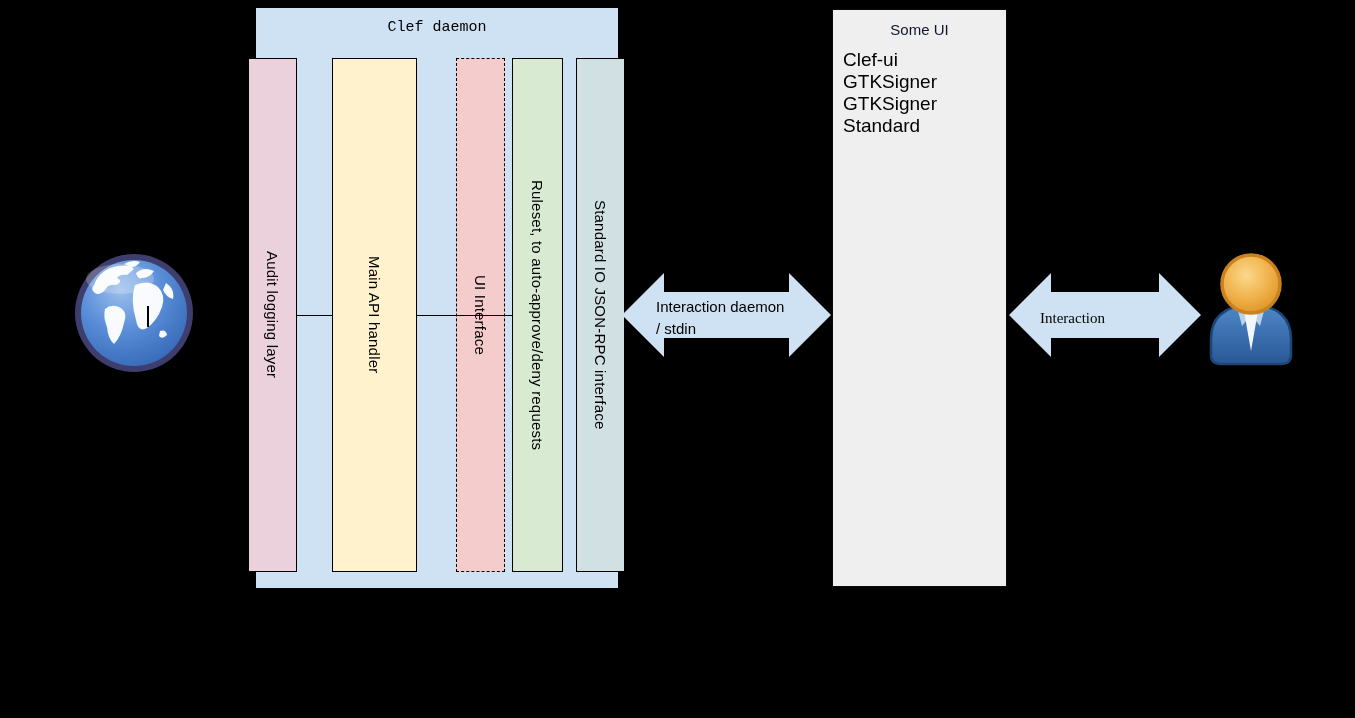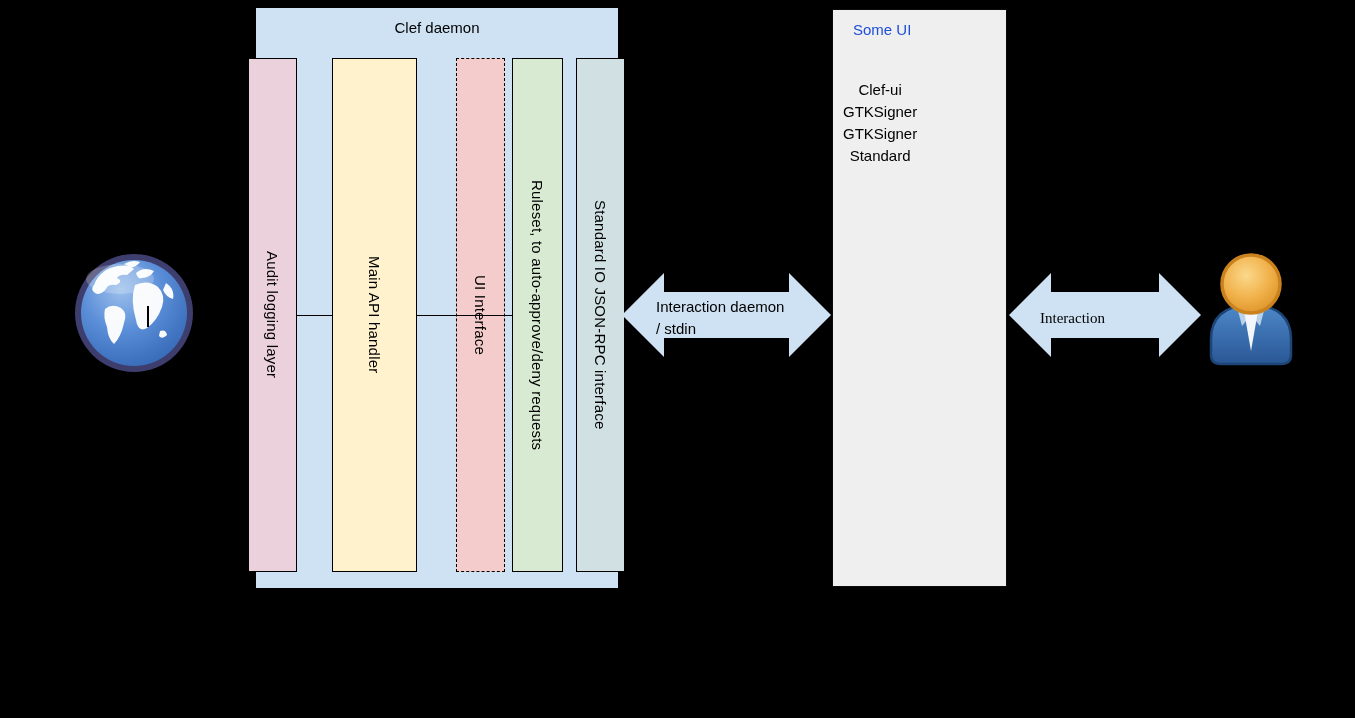--- a/index.html
+++ b/index.html
@@ -14,21 +14,21 @@
     background:#000;
     overflow:hidden;
   }
   
   .daemon-box{
     position:absolute;left:256px;top:8px;width:362px;height:580px;
     background:#cfe2f3;
   }
   .daemon-title{
     position:absolute;left:256px;top:19px;width:362px;
-    text-align:center;font-size:15px;color:#000;
+    text-align:center;font-size:15px;color:#000;font-family:Liberation Mono, monospace;
   }
   
   .vbar{
     position:absolute;top:58px;height:514px;
     border:1px solid #000;
     box-sizing:border-box;
     display:flex;align-items:center;justify-content:center;
     z-index:1;
   }
   .vbar .vlabel{
@@ -50,25 +50,25 @@
   }
   .conn-a{left:297px;width:35px;}
   .conn-b{left:417px;width:95px;}
   
   .someui-box{
     position:absolute;left:832px;top:9px;width:175px;height:578px;
     background:#efefef;border:1px solid #0a0a0a;box-sizing:border-box;
   }
   .someui-title{
     position:absolute;left:0;top:11px;width:100%;
-    text-align:left;font-size:15px;color:#1d4ed8;margin-left:20px;
+    text-align:center;font-size:15px;color:#0f172a;
   }
   .someui-list{
-    position:absolute;left:10px;top:69px;
-    font-size:15px;color:#000;line-height:22px;text-align:center;
+    position:absolute;left:10px;top:39px;
+    font-size:19px;color:#000;line-height:22px;
   }
   
   .arrow-svg{position:absolute;top:273px;height:84px;z-index:3;}
   .arrow-left-svg{left:622px;width:209px;}
   .arrow-right-svg{left:1009px;width:192px;}
   .arrow-label{
     position:absolute;z-index:4;
     font-size:15px;color:#000;line-height:22px;white-space:nowrap;
   }
   .arrow-left-label{left:656px;top:296px;}

